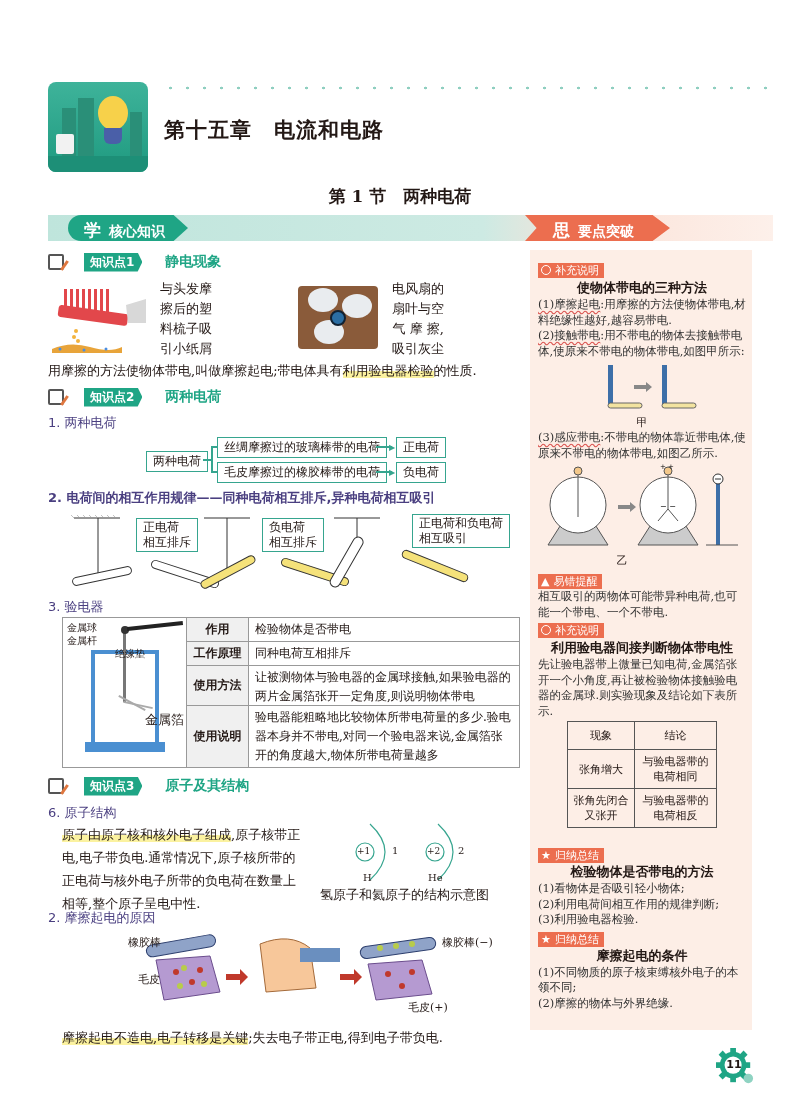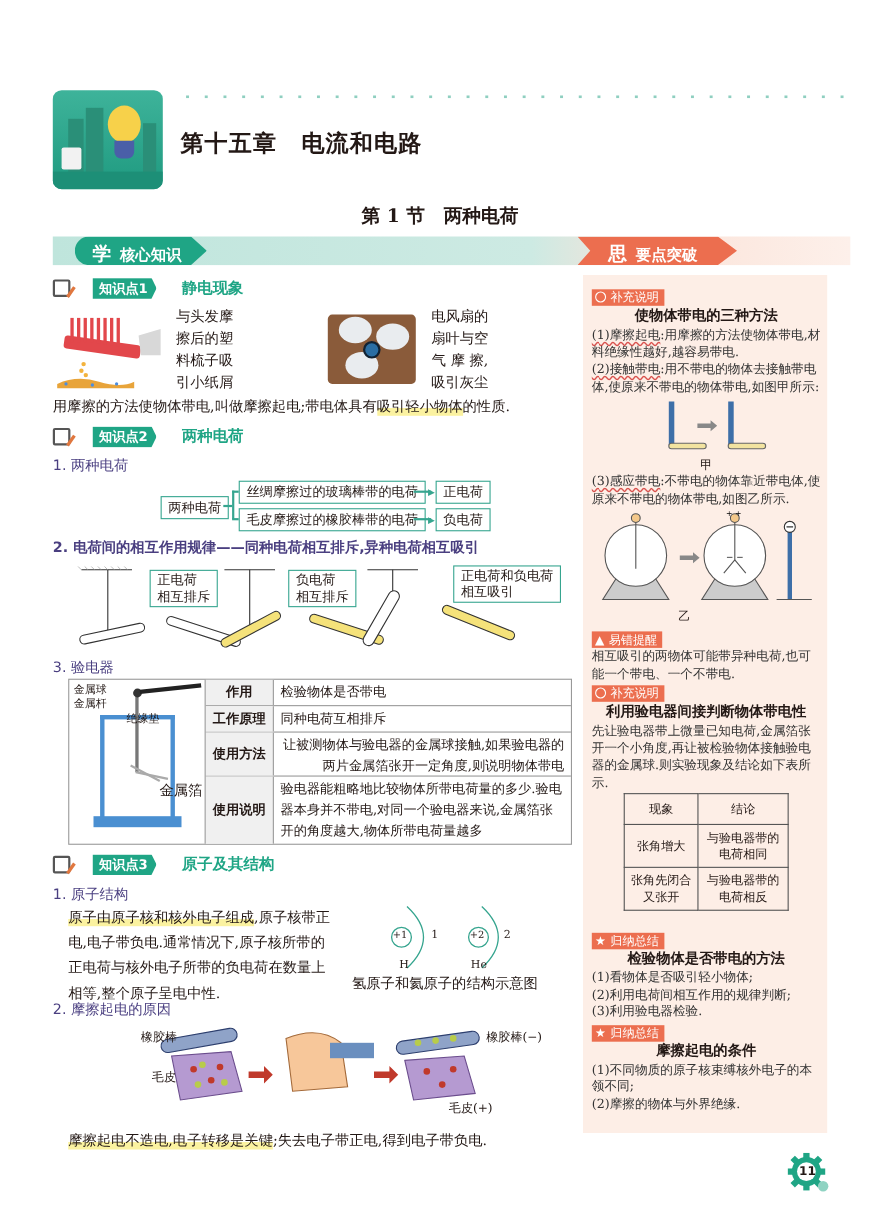--- a/index.html
+++ b/index.html
@@ -138,21 +138,21 @@
   <div class="hub"></div>
 </div>
 <div class="abs body-text" style="left:392px;top:279px;text-align:right;">
   <div>电风扇的</div>
   <div>扇叶与空</div>
   <div>气 摩 擦,</div>
   <div>吸引灰尘</div>
 </div>
 
 <div class="abs body-text" style="left:48px;top:361px;">
-  <span>用摩擦的方法使物体带电,叫做摩擦起电;带电体具有</span><span class="hl">吸引轻小物体</span><span>的性质.</span>
+  <span>用摩擦的方法使物体带电,叫做摩擦起电;带电体具有</span><span class="hl">利用验电器检验</span><span>的性质.</span>
 </div>
 
 <div class="abs kp" style="top:388px;">
   <span class="note-icon"></span>
   <span class="tag">知识点2</span>
   <span class="kp-title">两种电荷</span>
 </div>
 <div class="abs sub" style="top:414px;">1. 两种电荷</div>
 
 <div class="abs cm-box" style="left:146px;top:451px;">两种电荷</div>
@@ -221,37 +221,37 @@
   </div>
   <div class="es-rows">
     <div class="es-row" style="height:24px;">
       <div class="es-key">作用</div>
       <div class="es-val">检验物体是否带电</div>
     </div>
     <div class="es-row" style="height:24px;">
       <div class="es-key">工作原理</div>
       <div class="es-val">同种电荷互相排斥</div>
     </div>
-    <div class="es-row" style="height:40px;text-align:right;">
+    <div class="es-row" style="height:40px;">
       <div class="es-key">使用方法</div>
       <div class="es-val">让被测物体与验电器的金属球接触,如果验电器的两片金属箔张开一定角度,则说明物体带电</div>
     </div>
     <div class="es-row" style="flex:1;">
       <div class="es-key">使用说明</div>
       <div class="es-val">验电器能粗略地比较物体所带电荷量的多少.验电器本身并不带电,对同一个验电器来说,金属箔张开的角度越大,物体所带电荷量越多</div>
     </div>
   </div>
 </div>
 
 <div class="abs kp" style="top:777px;">
   <span class="note-icon"></span>
   <span class="tag">知识点3</span>
   <span class="kp-title">原子及其结构</span>
 </div>
-<div class="abs sub" style="top:804px;">1. 原子结构</div>
+<div class="abs sub" style="top:804px;">6. 原子结构</div>
 <div class="abs body-text" style="left:62px;top:823px;width:240px;line-height:23px;">
   <span class="hl">原子由原子核和核外电子组成</span><span>,原子核带正电,电子带负电.通常情况下,原子核所带的正电荷与核外电子所带的负电荷在数量上相等,整个原子呈电中性.</span>
 </div>
 
 <svg class="abs" style="left:340px;top:822px;" width="150" height="66" viewBox="0 0 150 66">
   <g stroke="#36a58f" stroke-width="1.2" fill="none">
     <circle cx="25" cy="30" r="9"></circle>
     <path d="M30 2 Q60 30 30 58"></path>
     <circle cx="95" cy="30" r="9"></circle>
     <path d="M98 2 Q128 30 98 58"></path>

